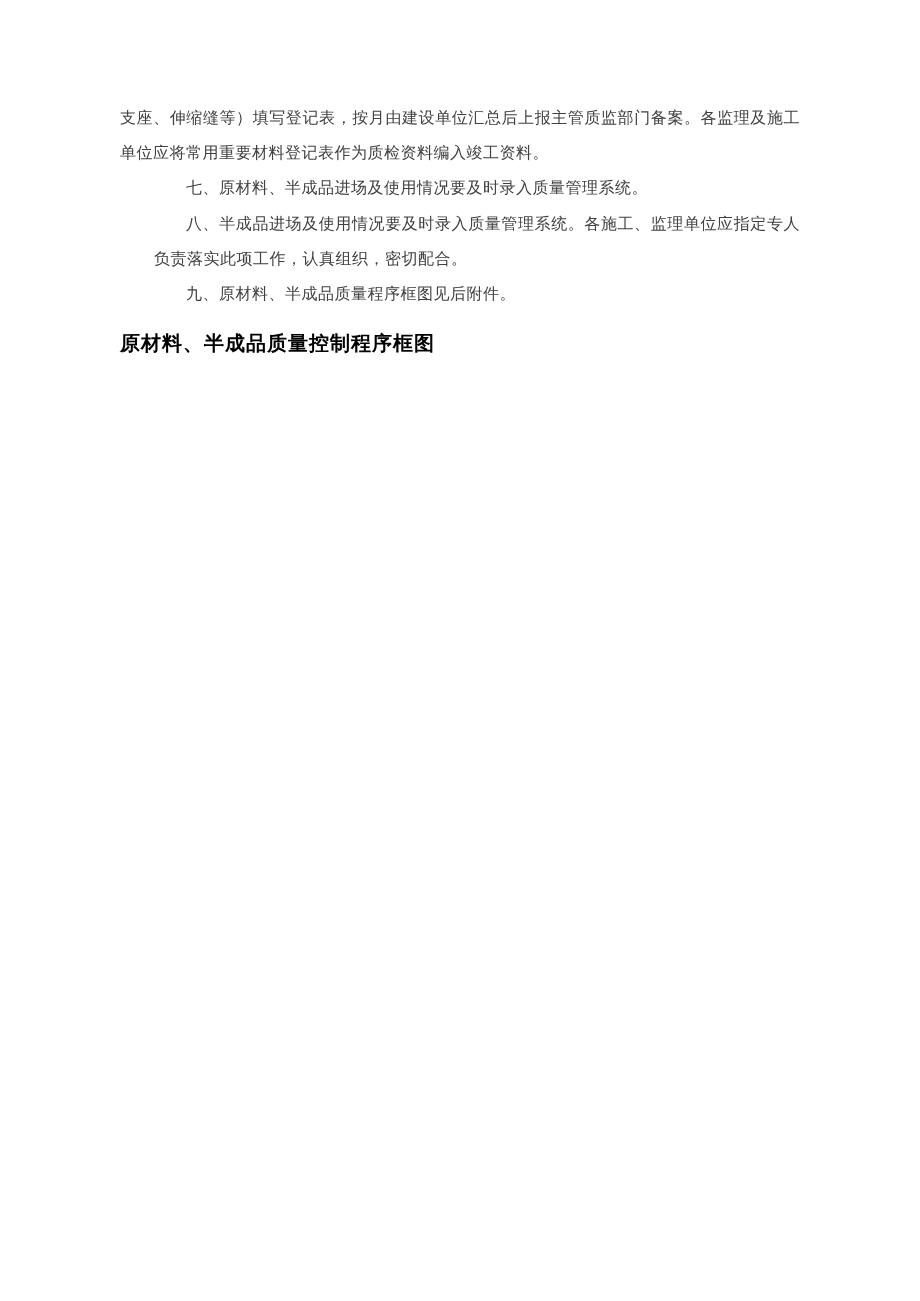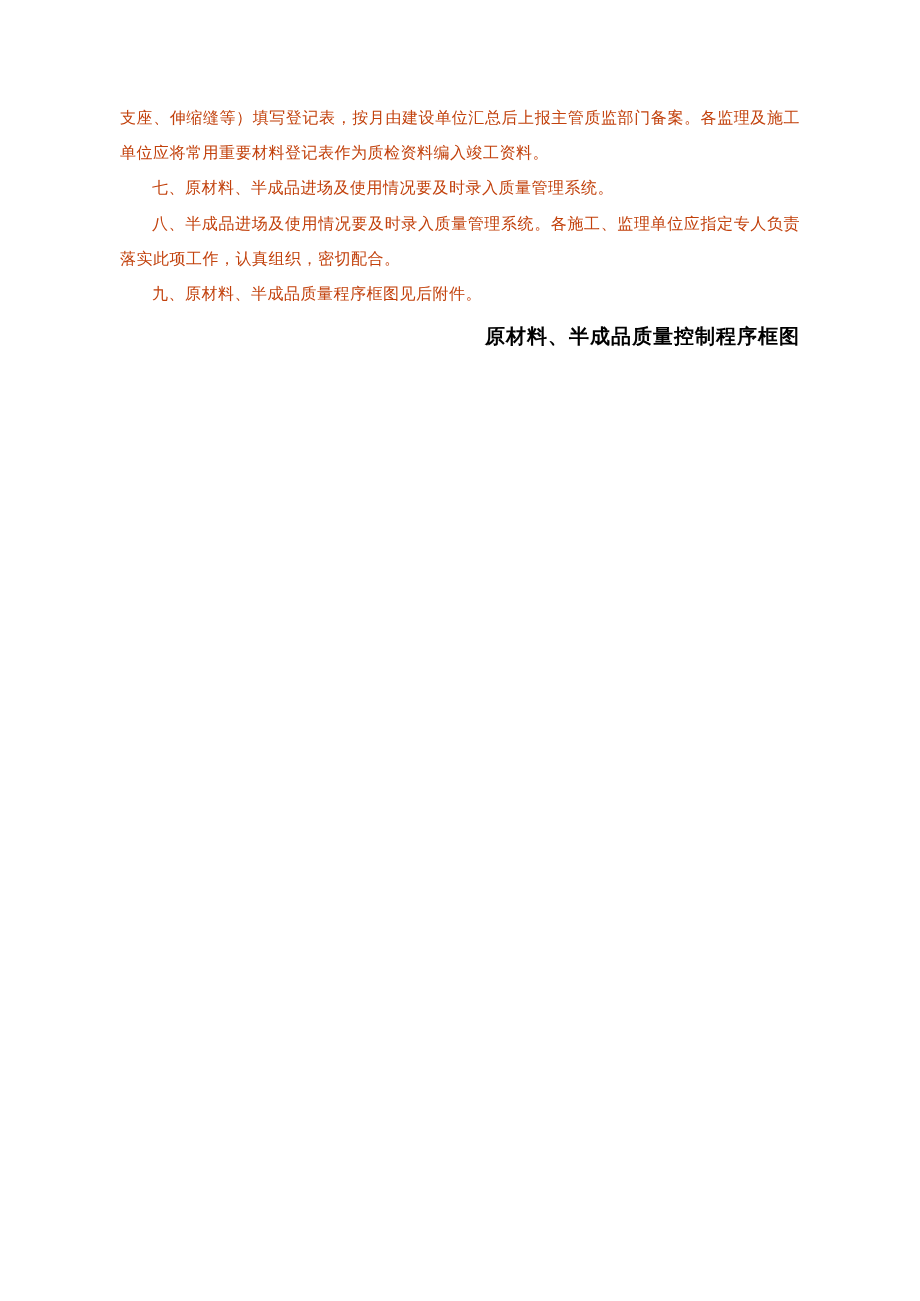--- a/index.html
+++ b/index.html
@@ -10,32 +10,33 @@
     body {
       width: 920px;
       height: 1301px;
       background: #ffffff;
       font-family: "SimSun", "宋体", serif;
       padding: 100px 120px 0 120px;
     }
     .paragraph {
       font-size: 16px;
       line-height: 2.2;
-      color: #c2410c;
+      color: #404040;
       text-align: justify;
       letter-spacing: 0.5px;
     }
     .paragraph.indent {
       text-indent: 2em;
+      margin-left: 34px;
     }
     .section-title {
       font-size: 20px;
       color: #000000;
-      text-align: right;
-      margin-top: 12px;
+      text-align: left;
+      margin-top: 19px;
       letter-spacing: 1px;
       font-family: "SimSun", "宋体", serif;
     }
   </style>
 </head>
 <body>
 
 <p class="paragraph">支座、伸缩缝等）填写登记表，按月由建设单位汇总后上报主管质监部门备案。各监理及施工单位应将常用重要材料登记表作为质检资料编入竣工资料。</p>
 <p class="paragraph indent">七、原材料、半成品进场及使用情况要及时录入质量管理系统。</p>
 <p class="paragraph indent">八、半成品进场及使用情况要及时录入质量管理系统。各施工、监理单位应指定专人负责落实此项工作，认真组织，密切配合。</p>

